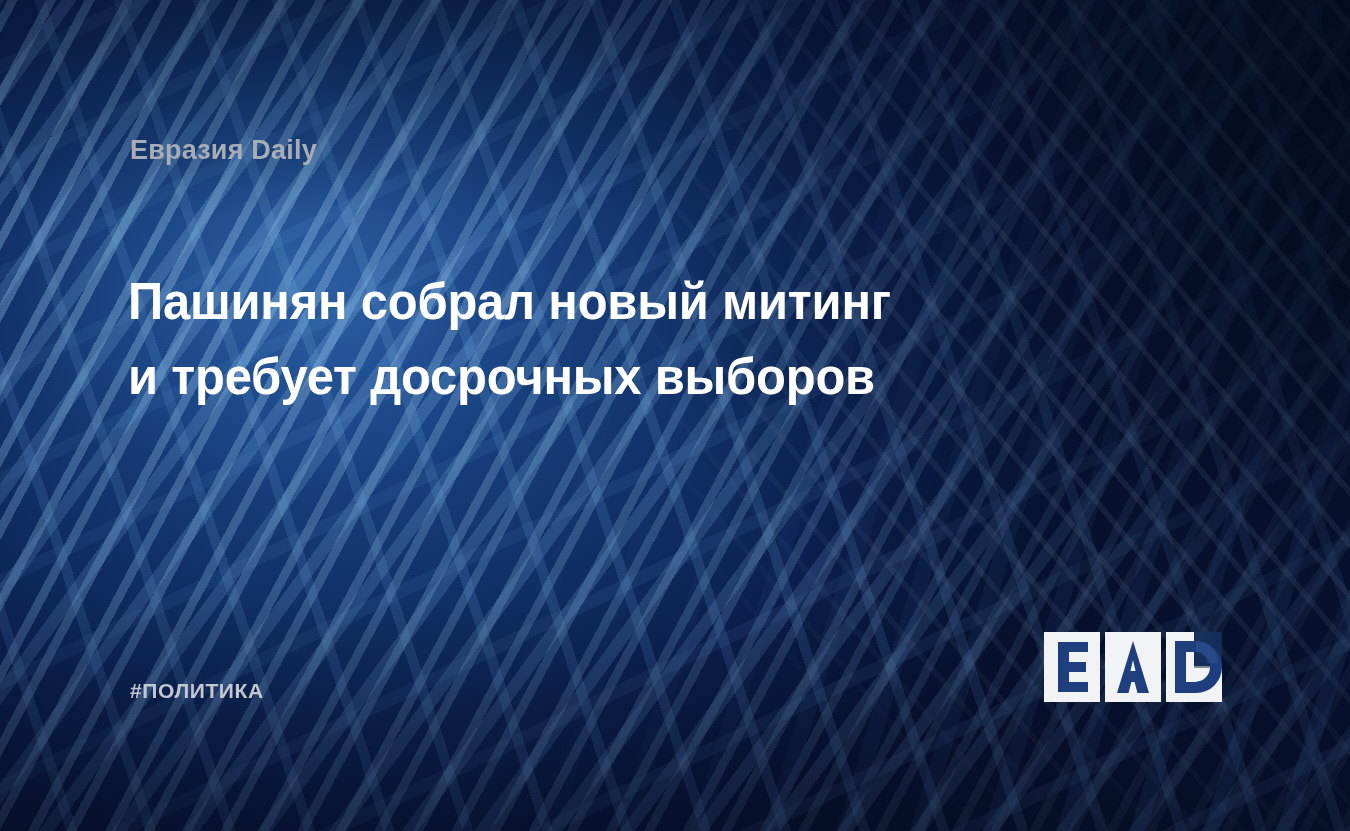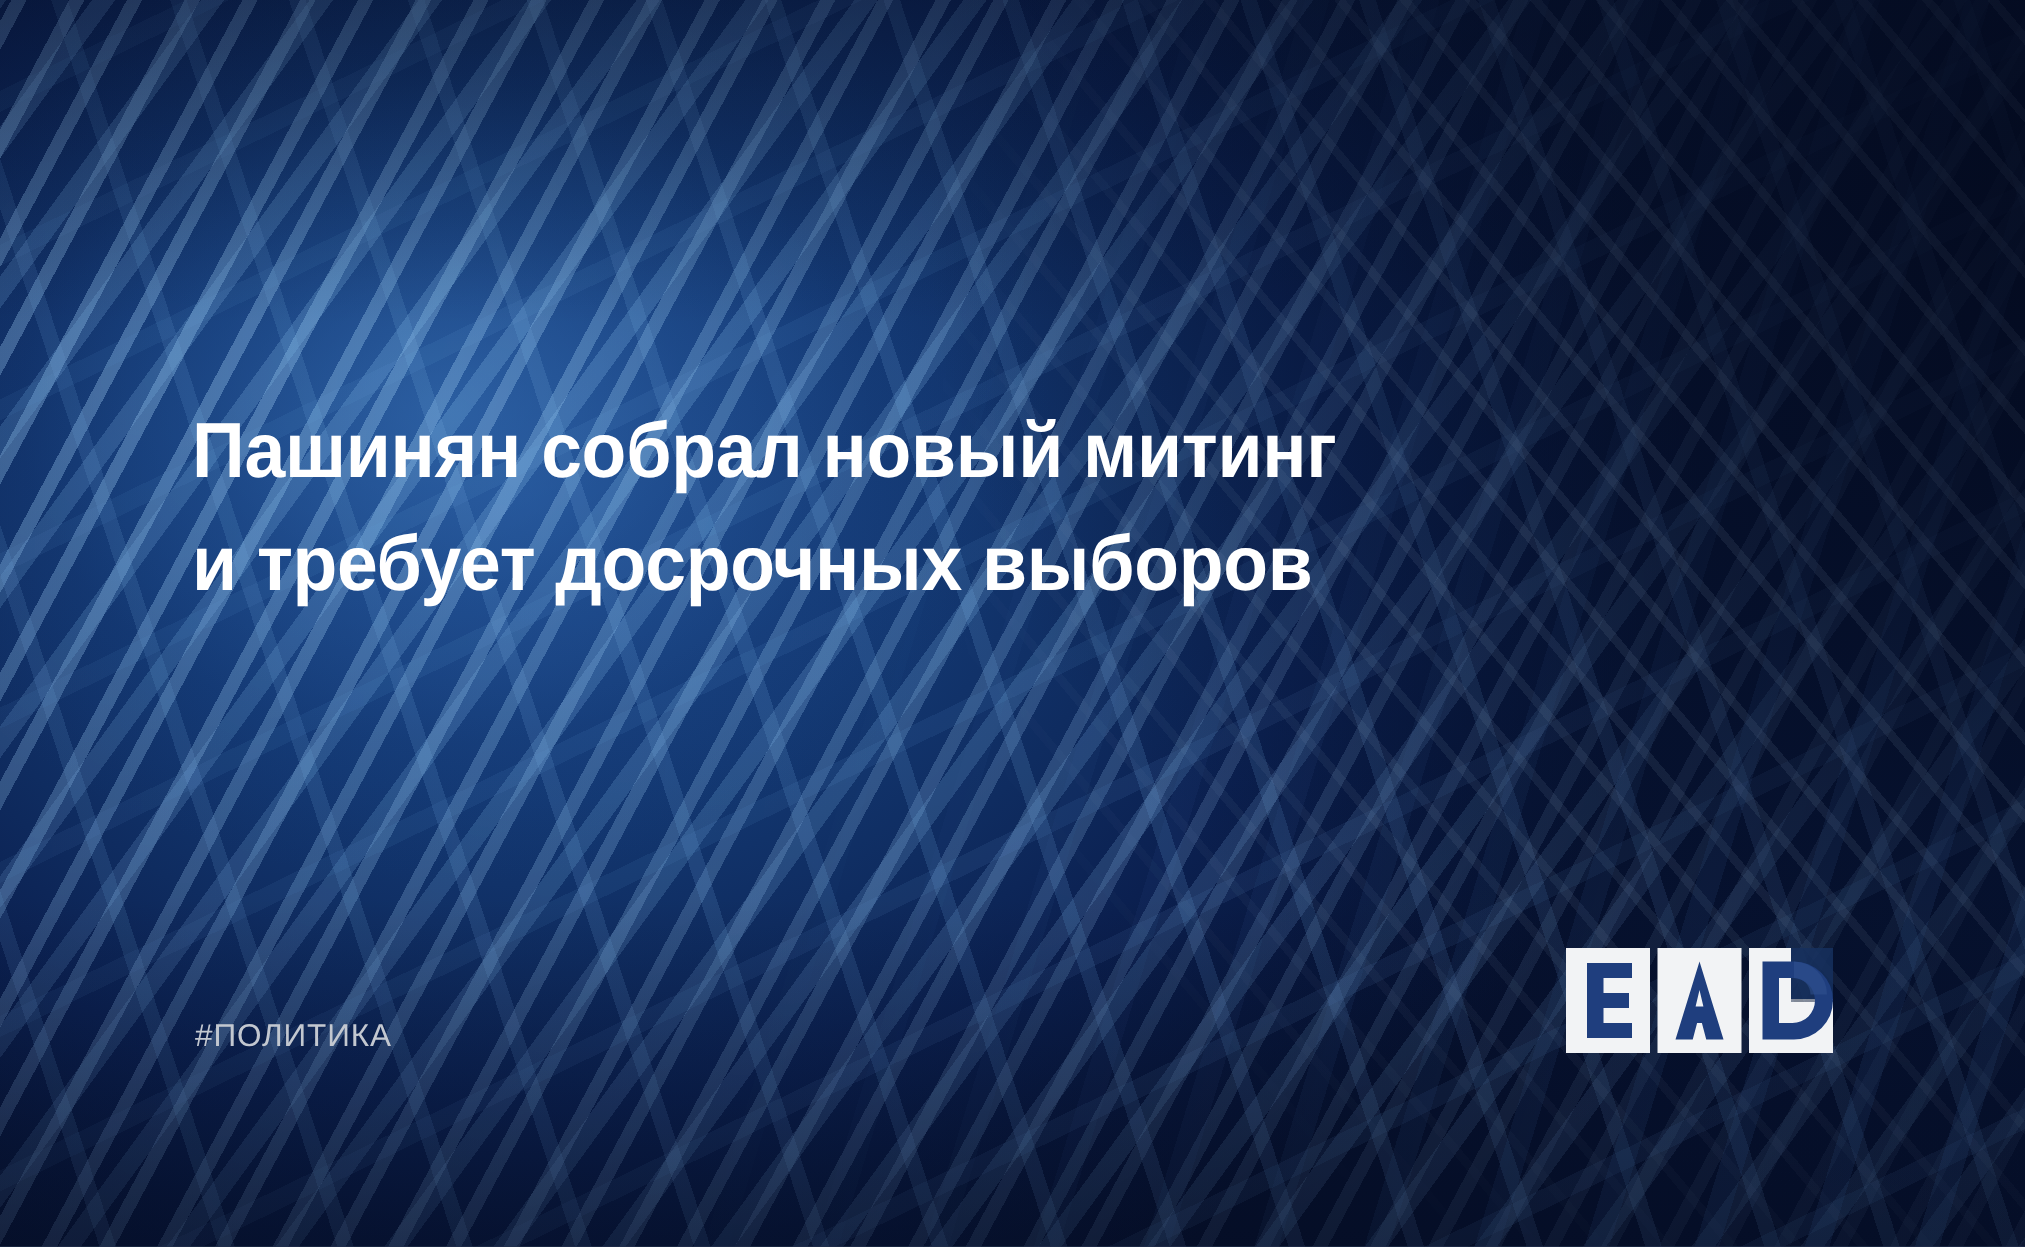--- a/index.html
+++ b/index.html
@@ -188,21 +188,21 @@
     transform: scaleX(0.94);
     transform-origin: left top;
   }
   .headline .hl-line { display: block; white-space: nowrap; }
 
   .hashtag {
     position: absolute;
     left: 130px;
     top: 679px;
     font-size: 21px;
-    font-weight: 400;
+    font-weight: 700;
     letter-spacing: .6px;
     color: #c3c8d0;
     white-space: nowrap;
   }
 
   
   .logo {
     position: absolute;
     left: 1044px;
     top: 632px;
@@ -223,20 +223,21 @@
     <span class="t2"></span>
     <span class="t3"></span>
     <span class="t4"></span>
     <span class="t5"></span>
     <span class="t6"></span>
   </div>
   <div class="bg-shade"></div>
 
   <div class="content">
 
+    <div class="brand">Евразия Daily</div>
 
     <h1 class="headline">
       <span class="hl-line">Пашинян собрал новый митинг</span>
       <span class="hl-line">и требует досрочных выборов</span>
     </h1>
 
     <div class="hashtag">#ПОЛИТИКА</div>
 
     <div class="logo">
       <svg viewBox="0 0 178 70" role="img" aria-label="EAD">

